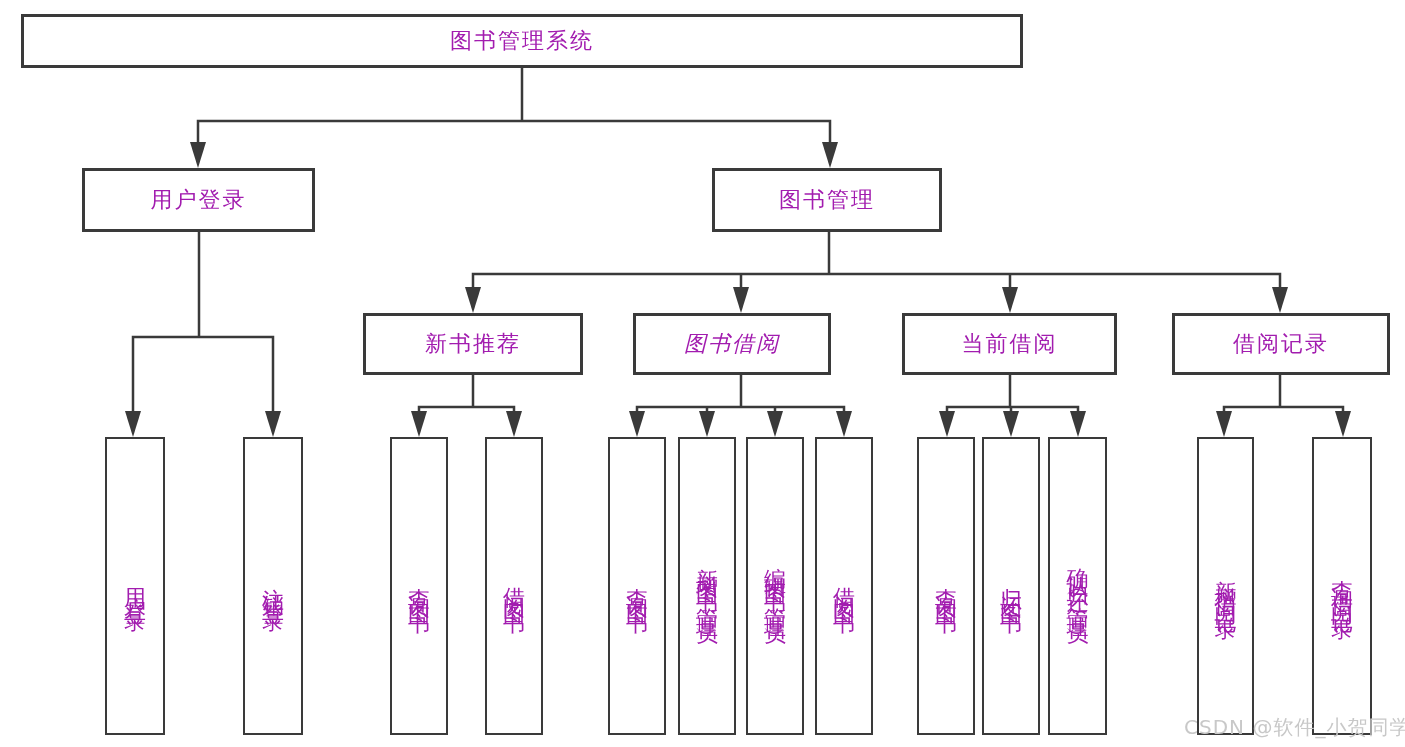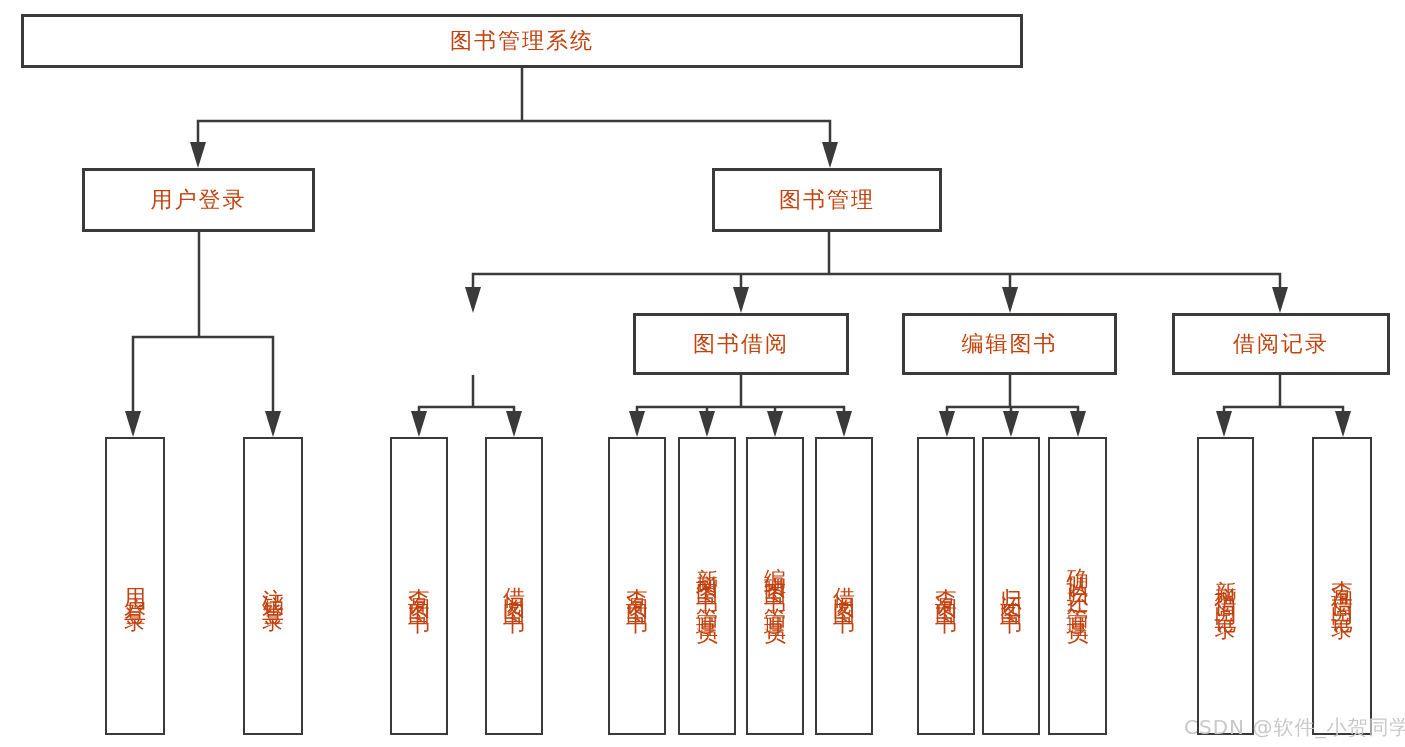--- a/index.html
+++ b/index.html
@@ -18,21 +18,21 @@
     pointer-events: none;
   }
   .node {
     position: absolute;
     box-sizing: border-box;
     border: 3px solid #3a3a3a;
     background: #ffffff;
     display: flex;
     align-items: center;
     justify-content: center;
-    color: #c2410c;
+    color: #a21caf;
   }
   .hnode span {
     font-size: 22px;
     letter-spacing: 2px;
     line-height: 1;
     white-space: nowrap;
   }
   .vnode { border-width: 2.5px; }
   .vnode span {
     writing-mode: vertical-rl;
@@ -43,21 +43,21 @@
   }
   
   .n-root  { left: 21px;  top: 14px;  width: 1002px; height: 54px; }
   
   .n-l2    { top: 168px; height: 64px; }
   .n-ulogin{ left: 82px;  width: 233px; }
   .n-bmgmt { left: 712px; width: 230px; }
   
   .n-l3    { top: 313px; height: 62px; }
   .n-nbr   { left: 363px;  width: 220px; }
-  .n-bbw   { left: 633px;  width: 216px; }
+  .n-bbw   { left: 633px;  width: 198px; font-style: italic; }
   .n-cbw   { left: 902px;  width: 215px; }
   .n-brec  { left: 1172px; width: 218px; }
   
   .n-l4    { top: 437px; height: 298px; }
   .n-v0  { left: 105px;  width: 60px; }
   .n-v1  { left: 243px;  width: 60px; }
   .n-v2  { left: 390px;  width: 58px; }
   .n-v3  { left: 485px;  width: 58px; }
   .n-v4  { left: 608px;  width: 58px; }
   .n-v5  { left: 678px;  width: 58px; }
@@ -119,25 +119,28 @@
     <span>图书管理系统</span>
   </div>
 
   <div class="node hnode n-l2 n-ulogin">
     <span>用户登录</span>
   </div>
   <div class="node hnode n-l2 n-bmgmt">
     <span>图书管理</span>
   </div>
 
+  <div class="node hnode n-l3 n-nbr">
+    <span>新书推荐</span>
+  </div>
   <div class="node hnode n-l3 n-bbw">
     <span>图书借阅</span>
   </div>
   <div class="node hnode n-l3 n-cbw">
-    <span>编辑图书</span>
+    <span>当前借阅</span>
   </div>
   <div class="node hnode n-l3 n-brec">
     <span>借阅记录</span>
   </div>
 
   <div class="node vnode n-l4 n-v0">
     <span>用户登录</span>
   </div>
   <div class="node vnode n-l4 n-v1">
     <span>注销登录</span>

